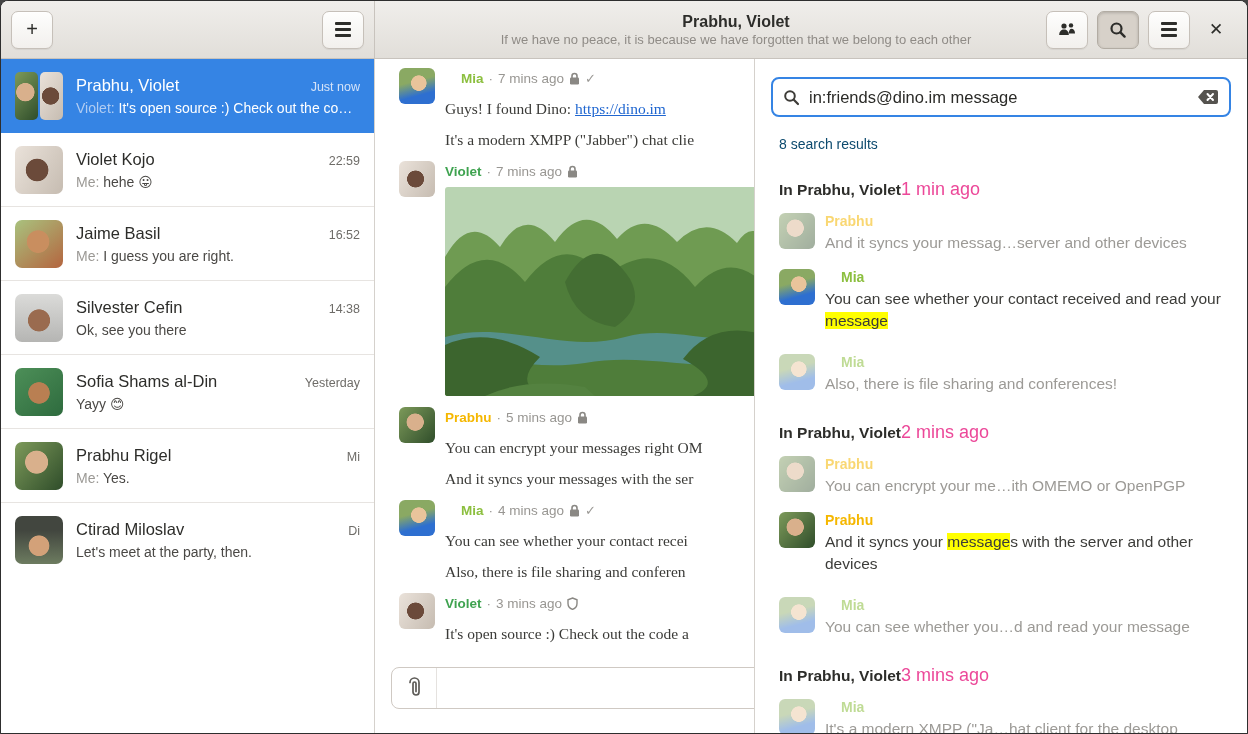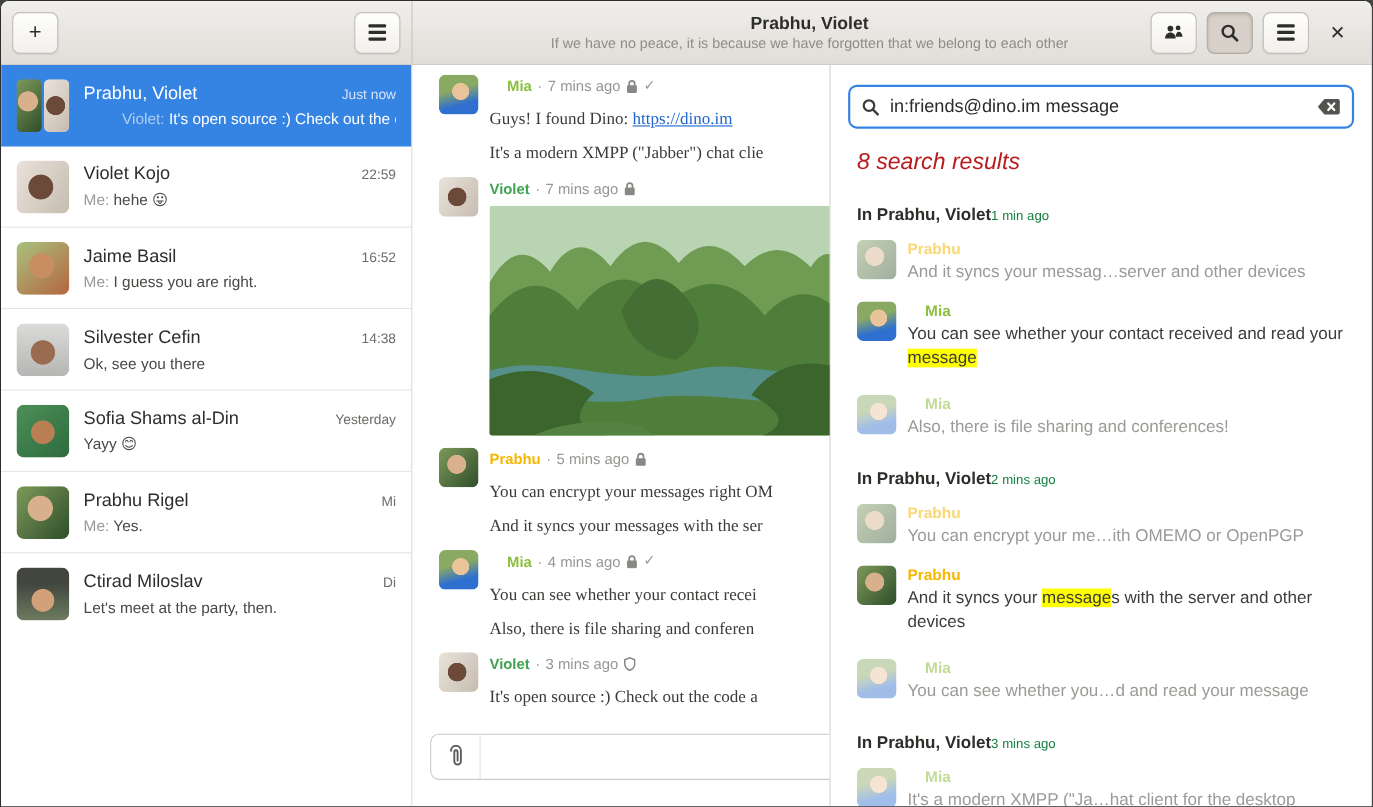--- a/index.html
+++ b/index.html
@@ -36,21 +36,21 @@
           border-bottom:1px solid #e7e4e1; cursor:pointer; }
   .srow.selected { background:#3584e4; border-bottom-color:#3584e4; }
   .scol { flex:1; min-width:0; }
   .srow .line1 { display:flex; align-items:baseline; }
   .sname { font-size:16.5px; color:#2d2d2a; flex:1; white-space:nowrap; overflow:hidden; }
   .stime { font-size:12.5px; color:#6e6c68; margin-left:8px; flex:none; }
   .sprev { font-size:14px; color:#4a4845; margin-top:5px; white-space:nowrap; overflow:hidden; }
   .sprefix { color:#9b9995; }
   .srow.selected .sname, .srow.selected .sprev { color:#fff; }
   .srow.selected .stime { color:#d5e3f8; }
-  .srow.selected .sprefix { color:#b0ccf2;margin-left:35px; }
+  .srow.selected .sprefix { color:#b0ccf2; }
 
   
   .avatar { border-radius:7px; flex:none; }
   .av48 { width:48px; height:48px; }
   .av36 { width:36px; height:36px; border-radius:6px; }
   .av-split { display:flex; gap:2px; background:transparent; }
   .av-split span { width:23px; height:48px; border-radius:5px; display:block; }
   .av-prabhu  { background:radial-gradient(circle at 45% 42%, #d9b08c 0 29%, rgba(0,0,0,0) 31%), linear-gradient(130deg,#7d9a5a,#2f4d2a); }
   .av-violet  { background:radial-gradient(circle at 46% 50%, #6b4a3a 0 31%, rgba(0,0,0,0) 33%), linear-gradient(120deg,#eae2da,#c6bcb1); }
   .av-mia     { background:radial-gradient(circle at 55% 42%, #e9c49b 0 26%, rgba(0,0,0,0) 28%), linear-gradient(165deg,#8aa963 38%,#2e6fd0 72%); }
@@ -82,24 +82,24 @@
   .msginput { flex:1; border:none; outline:none; height:100%; font-size:15px; padding:0 10px;
               background:transparent; }
 
   
   .searchpanel { flex:1; background:#fff; overflow:hidden; padding:18px 16px 0; min-width:0; }
   .sentry { height:40px; border:2px solid #3584e4; border-radius:8px; background:#fff;
             display:flex; align-items:center; padding:0 10px; gap:9px; }
   .sentry input { flex:1; border:none; outline:none; font-size:16.5px; color:#2b2b28;
                   background:transparent; font-family:inherit; }
   .clearbtn { flex:none; display:flex; cursor:pointer; }
-  .rescount { font-style:italic; font-size:21px; color:#b91c1c; margin:19px 0 0 8px; }
+  .rescount { font-size:14px; color:#0c4a6e; margin:19px 0 0 8px; }
   .rgroup-h { display:flex; align-items:baseline; gap:0; margin:27px 8px 13px; }
   .rgtitle { font-size:15.5px; font-weight:bold; color:#2d2d2a; }
-  .rgtime { font-size:12px; color:#15803d; }
+  .rgtime { font-size:18px; color:#ec4899; }
   .res { display:flex; gap:10px; align-items:flex-start; padding-left:8px; margin-bottom:15px;
          cursor:pointer; }
   .rbody { min-width:0; padding-right:4px; }
   .rname { font-size:14px; line-height:17px; font-weight:600; }
   .rtext { font-size:15.5px; line-height:22px; color:#3c3c39; margin-top:2px; }
   .res.faded .avatar { opacity:.45; }
   .res.faded .rname { opacity:.55; }
   .res.faded .rtext { color:#9c9a96; }
   .hl { background:#ffff00; }
 </style>

